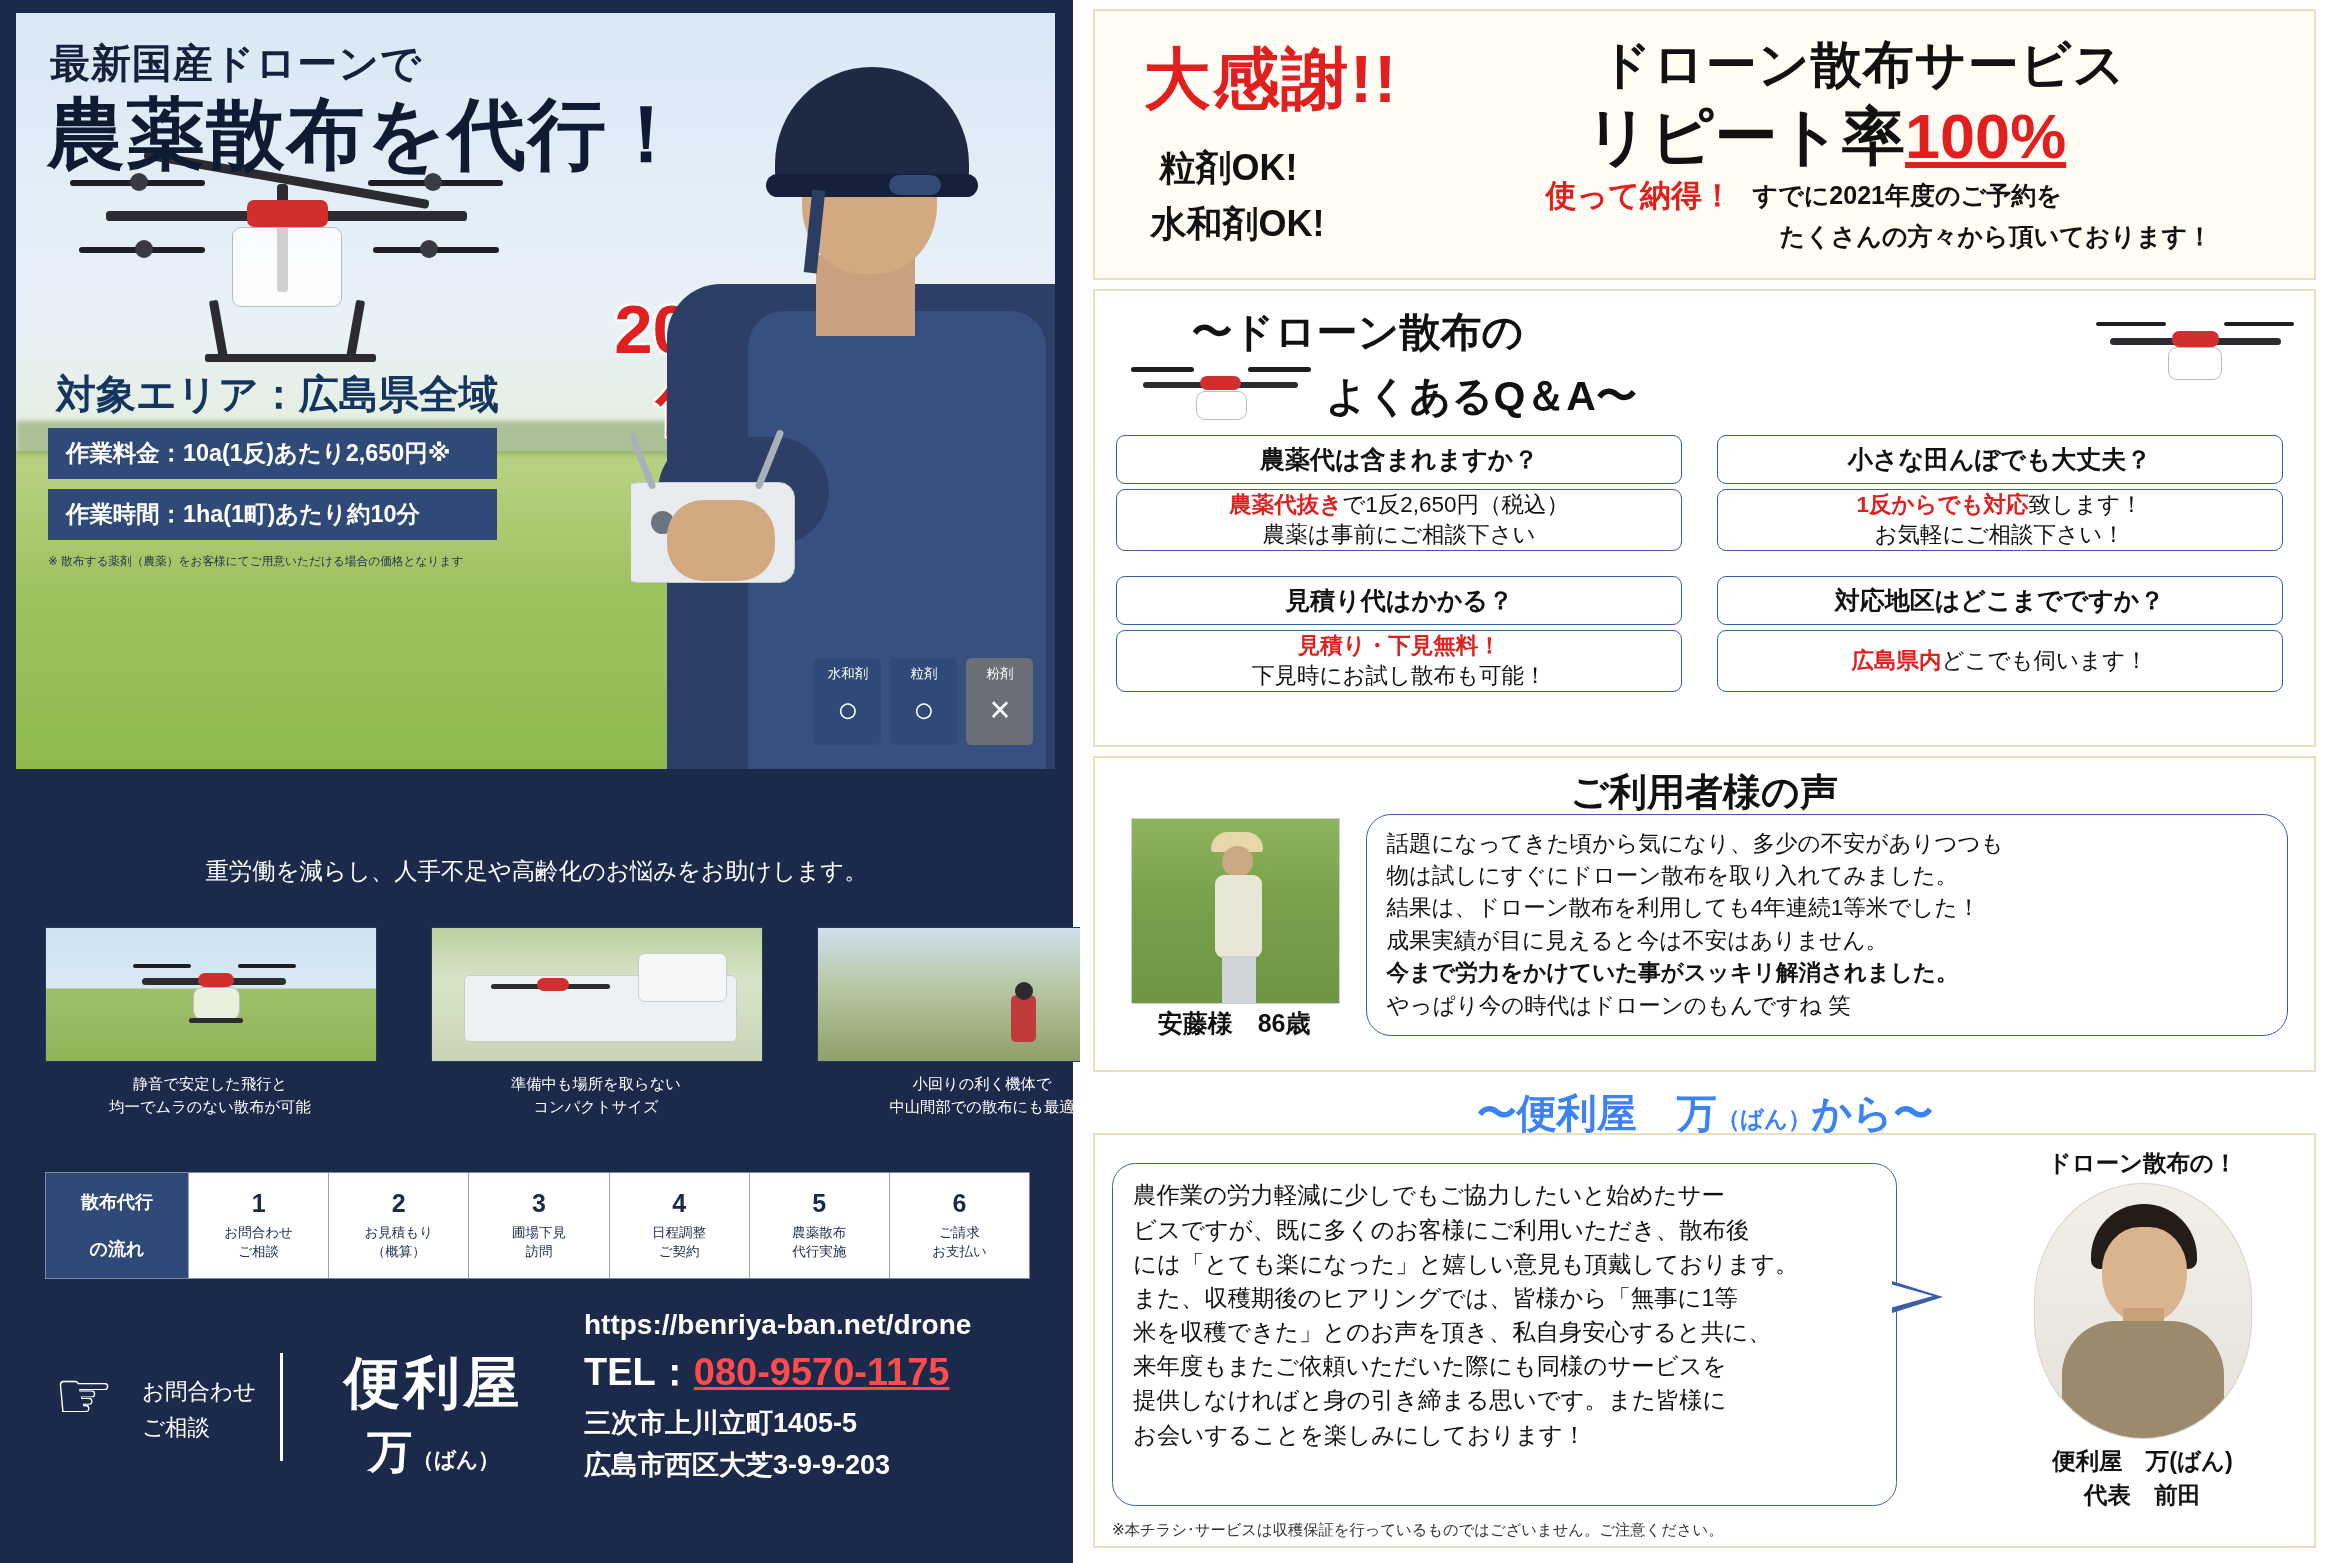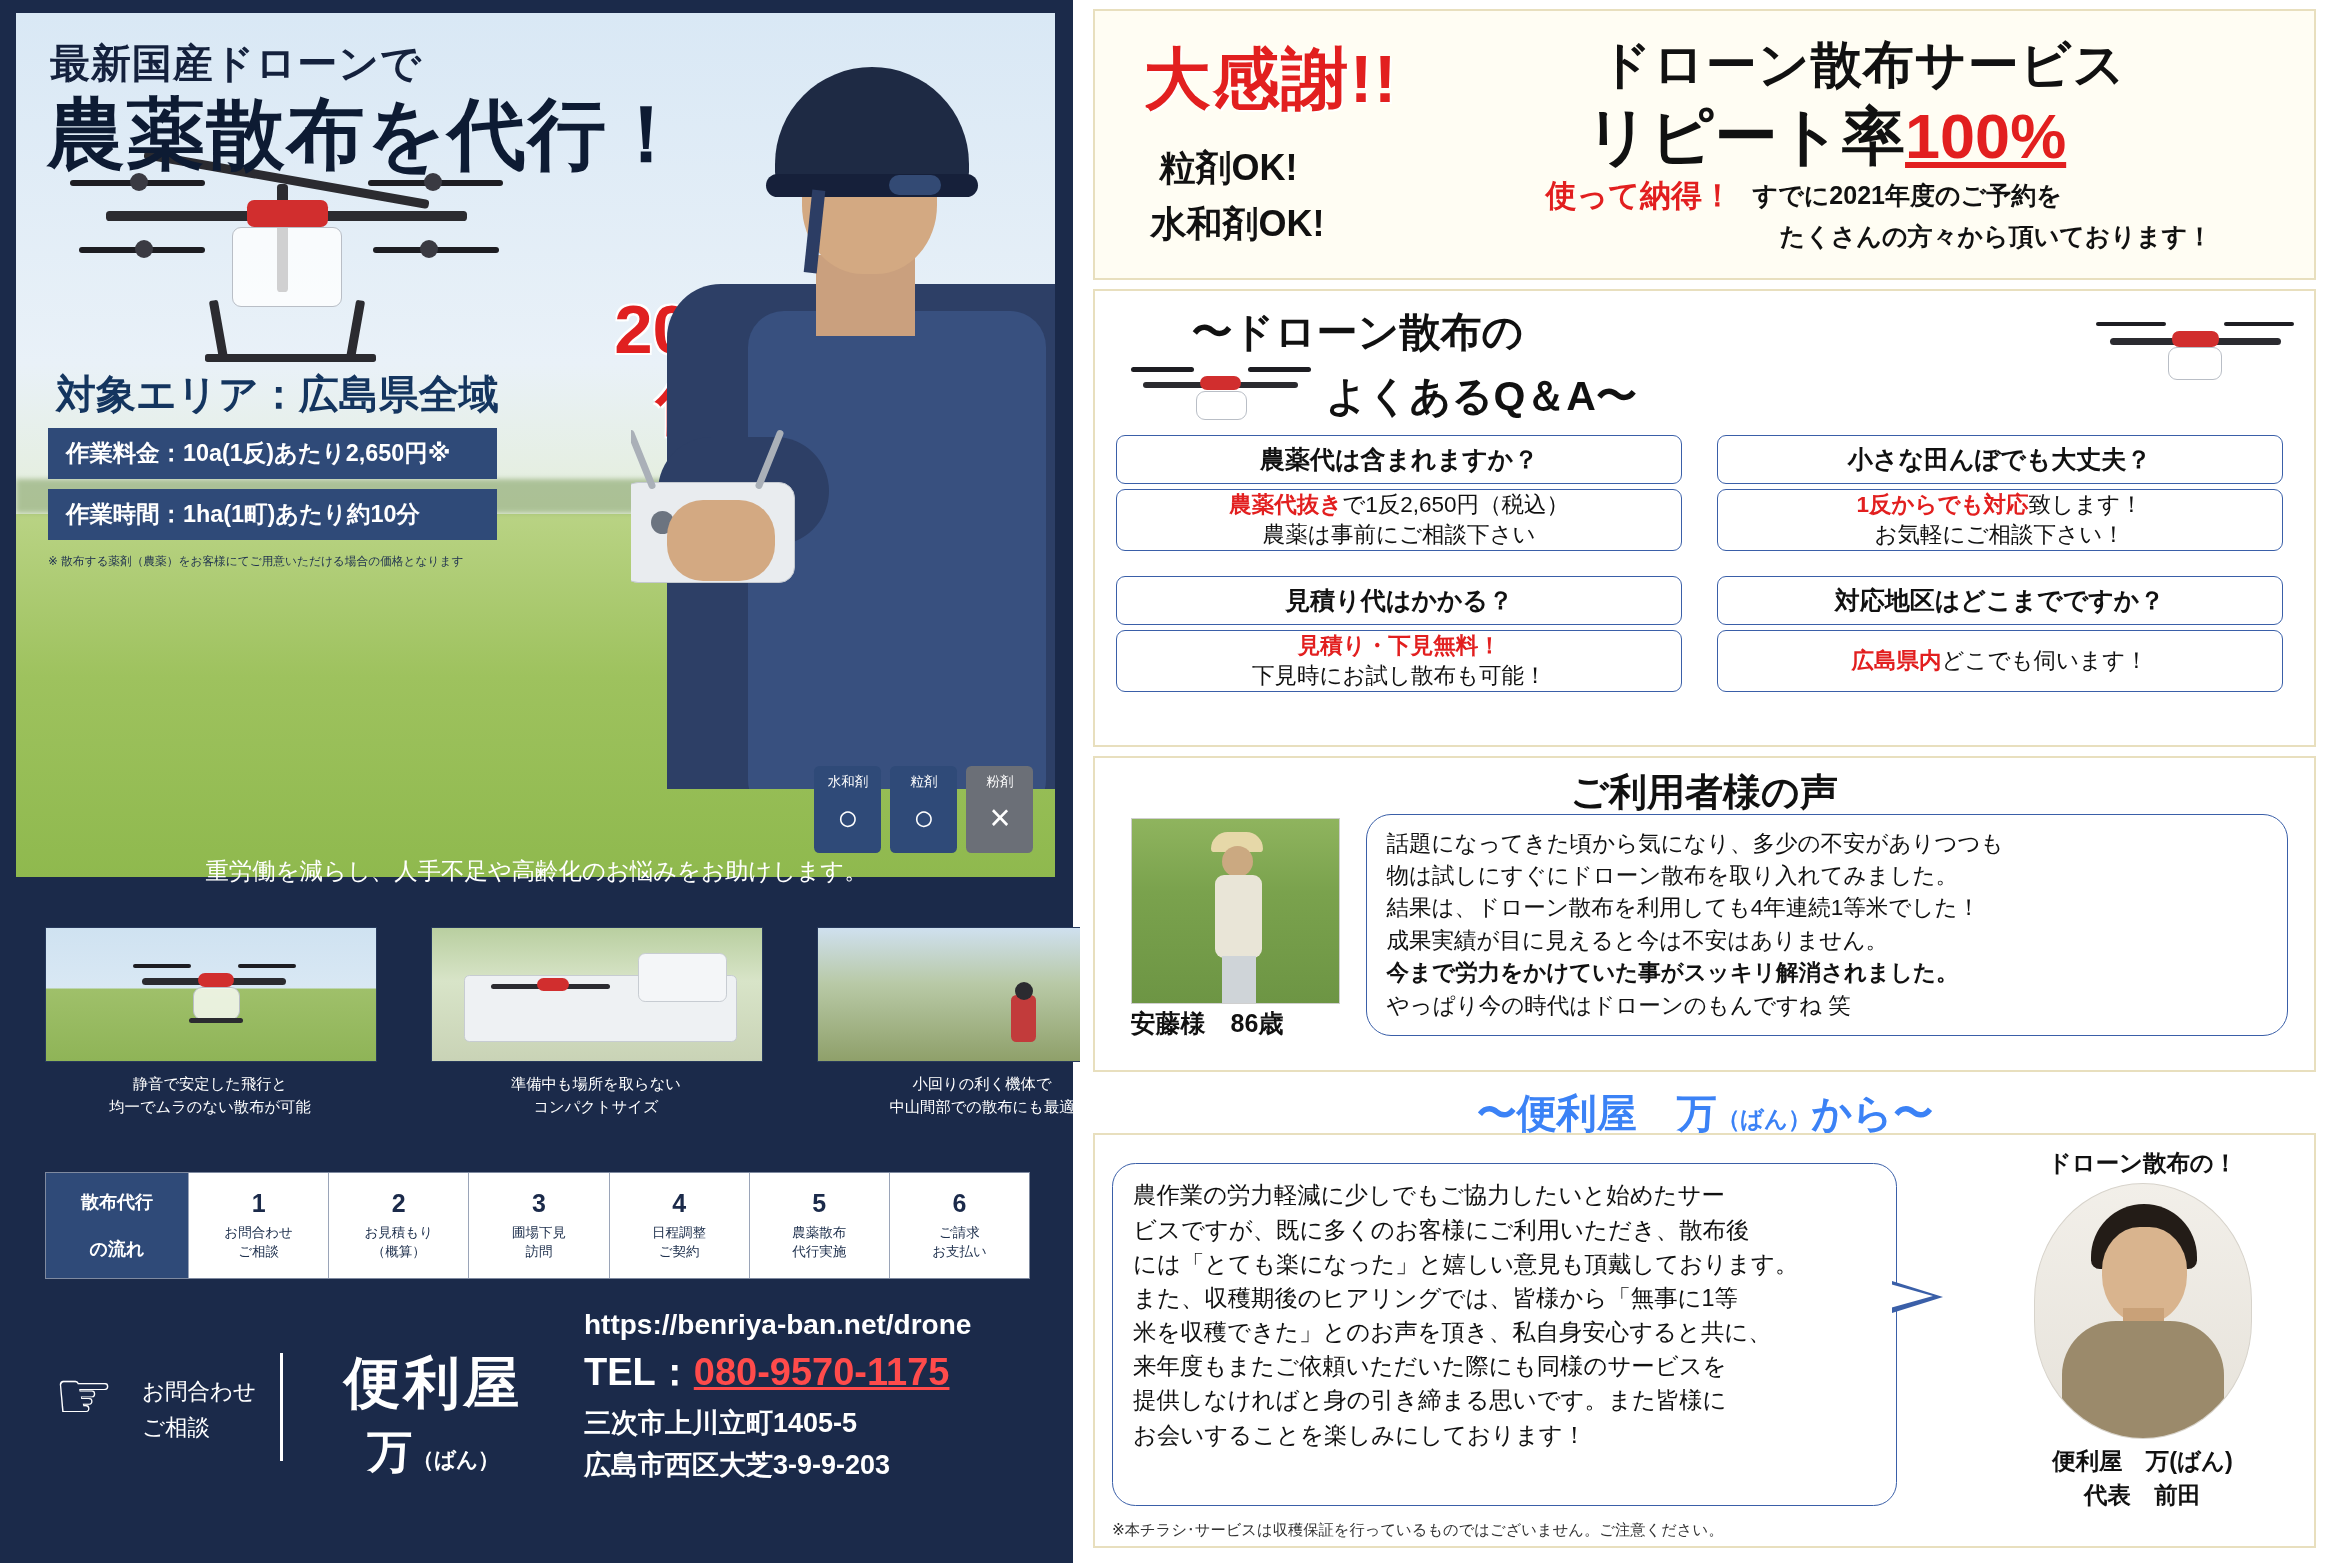--- a/index.html
+++ b/index.html
@@ -2,21 +2,21 @@
 <html lang="ja" style="font-size:14.4px"><head>
 <meta charset="utf-8">
 <title>ドローン散布サービス チラシ</title>
 <style>
   html,body{margin:0;padding:0;background:#fff;}
   body{font-family:"Liberation Sans","DejaVu Sans",sans-serif;}
   #page{position:relative;width:2330px;height:1564px;overflow:hidden;background:#ffffff;}
 
   
   #left{position:absolute;left:0;top:0;width:1073px;height:1564px;background:#1b2a4a;}
-  #hero{position:absolute;left:16px;top:12.6px;width:1039px;height:864px;overflow:hidden;
+  #hero{position:absolute;left:16px;top:12.6px;width:1039px;height:756px;overflow:hidden;
         background:linear-gradient(175deg,#cfe3f2 0%,#dfeaf4 38%,#cfe0c8 58%,#c9dd9f 74%,#bcd687 100%);}
   .sky-haze{position:absolute;left:0;top:0;width:100%;height:58%;
         background:linear-gradient(180deg,#d9e8f5 0%,#e9f1f8 70%,#e4eeda 100%);}
   .field{position:absolute;left:0;bottom:0;width:100%;height:42%;
         background:linear-gradient(180deg,#b9d384 0%,#9ec25e 45%,#8fb94e 100%);}
   .tree-line{position:absolute;left:0;top:54%;width:100%;height:34px;background:#7d9c5c;opacity:.55;filter:blur(2.7px);}
 
   #hero-title1{position:absolute;left:34px;top:23.4px;font-size:40px;font-weight:bold;color:#14213d;letter-spacing:0.9px;}
   #hero-title2{position:absolute;left:31px;top:70px;font-size:78px;font-weight:bold;color:#0d1b33;letter-spacing:1.8px;}
 
@@ -133,21 +133,21 @@
   #qa4{left:622px;top:285px;}
 
   #voice-box{left:12.6px;top:756px;width:1223px;height:316px;}
   #voice-title{position:absolute;left:0;top:9px;width:100%;text-align:center;font-size:38px;font-weight:bold;color:#111;}
   #voice-photo{position:absolute;left:36px;top:60px;width:207px;height:184px;
       background:linear-gradient(180deg,#8fb45e 0%,#7aa24d 40%,#6d9544 100%);border:0.9px solid #cfcfcf;overflow:hidden;}
   #vp-hat{position:absolute;left:79px;top:12.6px;width:52px;height:20px;background:#e6d8a8;border-radius:27px 27px 5.4px 5.4px;}
   #vp-head{position:absolute;left:90px;top:27px;width:31px;height:31px;background:#cba981;border-radius:50%;}
   #vp-body{position:absolute;left:83px;top:56px;width:47px;height:83px;background:#e9e5d7;border-radius:9px;}
   #vp-legs{position:absolute;left:90px;top:137px;width:34px;height:47px;background:#cfd4d8;}
-  #voice-name{position:absolute;left:36px;top:249px;width:207px;text-align:left;font-size:25px;font-weight:bold;color:#111;}
+  #voice-name{position:absolute;left:36px;top:249px;width:207px;text-align:center;font-size:25px;font-weight:bold;color:#111;}
   #voice-bubble{position:absolute;left:271px;top:56px;width:922px;min-height:191px;
       border:1.8px solid #3a5fa8;border-radius:25px;background:#fff;padding:12.6px 20px;box-sizing:border-box;}
   #voice-bubble p{margin:0;font-size:22.5px;line-height:1.44;color:#111;}
 
   #msg-title{position:absolute;left:0;top:1086px;width:100%;text-align:center;font-size:40px;font-weight:bold;color:#3b82f6;}
   #msg-title .small{font-size:23.4px;}
   #msg-box{left:12.6px;top:1133px;width:1223px;height:415px;border:2.7px solid #e8dfbe;}
   #msg-bubble{position:absolute;left:32px;top:1163px;width:785px;height:343px;border:1.8px solid #3a5fa8;border-radius:23.4px;background:#fff;padding:14.4px 20px;box-sizing:border-box;}
   #msg-bubble p{margin:0;font-size:23.4px;line-height:1.46;color:#111;}
   #bubble-tail{position:absolute;left:812px;top:1281px;width:0;height:0;border-top:16px solid transparent;border-bottom:16px solid transparent;border-left:51px solid #3a5fa8;}

